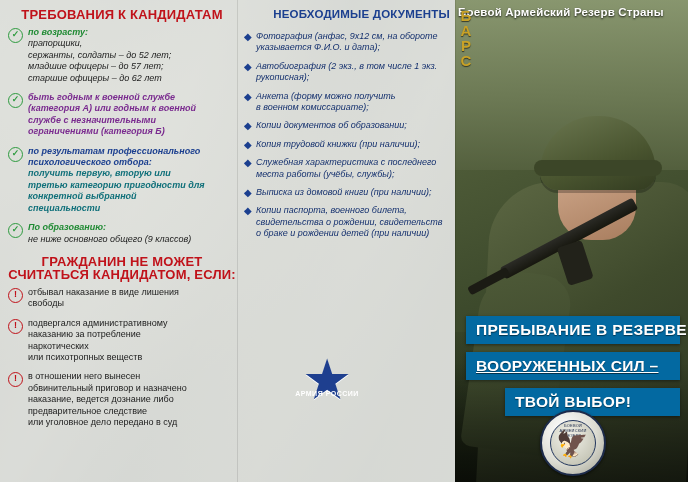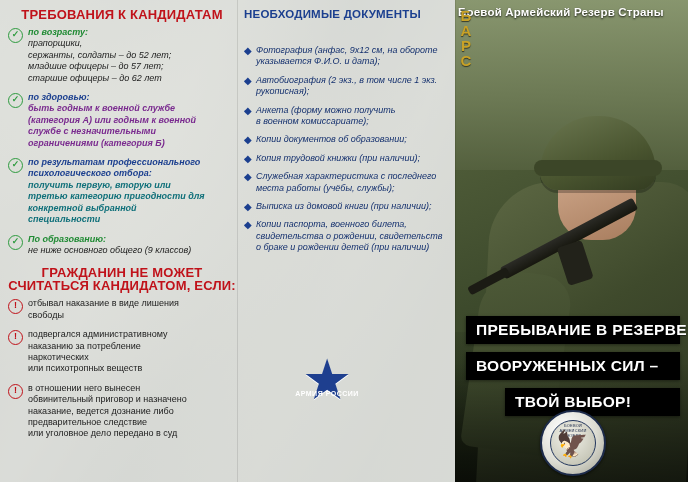--- a/index.html
+++ b/index.html
@@ -108,30 +108,30 @@
   .brand-title{
     position:absolute;right:6px;top:6px;width:224px;
     text-align:left;z-index:5;
     font-size:11.5px;font-weight:bold;color:#ffffff;
     text-shadow:0 1px 2px rgba(0,0,0,.85);
     letter-spacing:.2px;
   }
   
   .banner{
     position:absolute;right:0;z-index:5;
-    background:#000000;
+    background:#0369a1;
     color:#fff;font-weight:bold;
     text-shadow:0 1px 1px rgba(0,0,0,.5);
     font-size:15.5px;letter-spacing:.3px;
     padding:5px 8px 5px 10px;
     box-shadow:0 1px 3px rgba(0,0,0,.45);
     white-space:nowrap;
   }
   .banner1{top:316px;left:466px;right:8px;}
-  .banner2{top:352px;left:466px;right:8px;}
+  .banner2{top:352px;left:466px;right:8px;text-decoration:underline;}
   .banner3{top:388px;left:505px;right:8px;text-align:left;}
   
   .emblem{
     position:absolute;right:82px;bottom:6px;width:62px;height:62px;z-index:6;
     border-radius:50%;
     background:radial-gradient(circle at 35% 30%,#ffffff 0%,#dcdcd2 55%,#9f9f90 100%);
     border:2px solid #1d2b4a;
     box-shadow:0 1px 3px rgba(0,0,0,.6);
     display:flex;align-items:center;justify-content:center;
   }
@@ -154,22 +154,22 @@
     position:absolute;left:8px;top:8px;width:228px;z-index:4;
   }
   .col-mid{
     position:absolute;left:244px;top:8px;width:206px;z-index:4;
   }
   .head-red{
     color:#c0121a;font-weight:bold;font-size:13px;text-align:center;
     line-height:13px;margin-bottom:6px;letter-spacing:.2px;
   }
   .head-blue{
-    color:#1b3f8f;font-weight:bold;font-size:11.5px;text-align:left;
-    line-height:13px;margin-bottom:24px;letter-spacing:.2px;
+    color:#1b3f8f;font-weight:bold;font-size:11.5px;text-align:right;
+    line-height:13px;margin-bottom:10px;letter-spacing:.2px;
   }
   .item{
     display:flex;align-items:flex-start;margin-bottom:8px;
   }
   .mark{
     flex:0 0 auto;width:13px;height:13px;margin-right:5px;margin-top:1px;
     border:1.6px solid #2e9b3f;border-radius:50%;
     color:#2e9b3f;font-size:9px;line-height:10px;text-align:center;
     font-weight:bold;
   }
@@ -258,21 +258,20 @@
         <div class="t-dark">прапорщики,</div>
         <div class="t-dark">сержанты, солдаты – до 52 лет;</div>
         <div class="t-dark">младшие офицеры – до 57 лет;</div>
         <div class="t-dark">старшие офицеры –  до 62 лет</div>
       </div>
     </div>
 
     <div class="item">
       <div class="mark">✓</div>
       <div class="item-txt">
-        <div class="t-blue">по здоровью:</div>
         <div class="t-purple">быть годным к военной службе</div>
         <div class="t-purple">(категория А) или годным к военной</div>
         <div class="t-purple">службе с незначительными</div>
         <div class="t-purple">ограничениями (категория Б)</div>
       </div>
     </div>
 
     <div class="item">
       <div class="mark">✓</div>
       <div class="item-txt">

